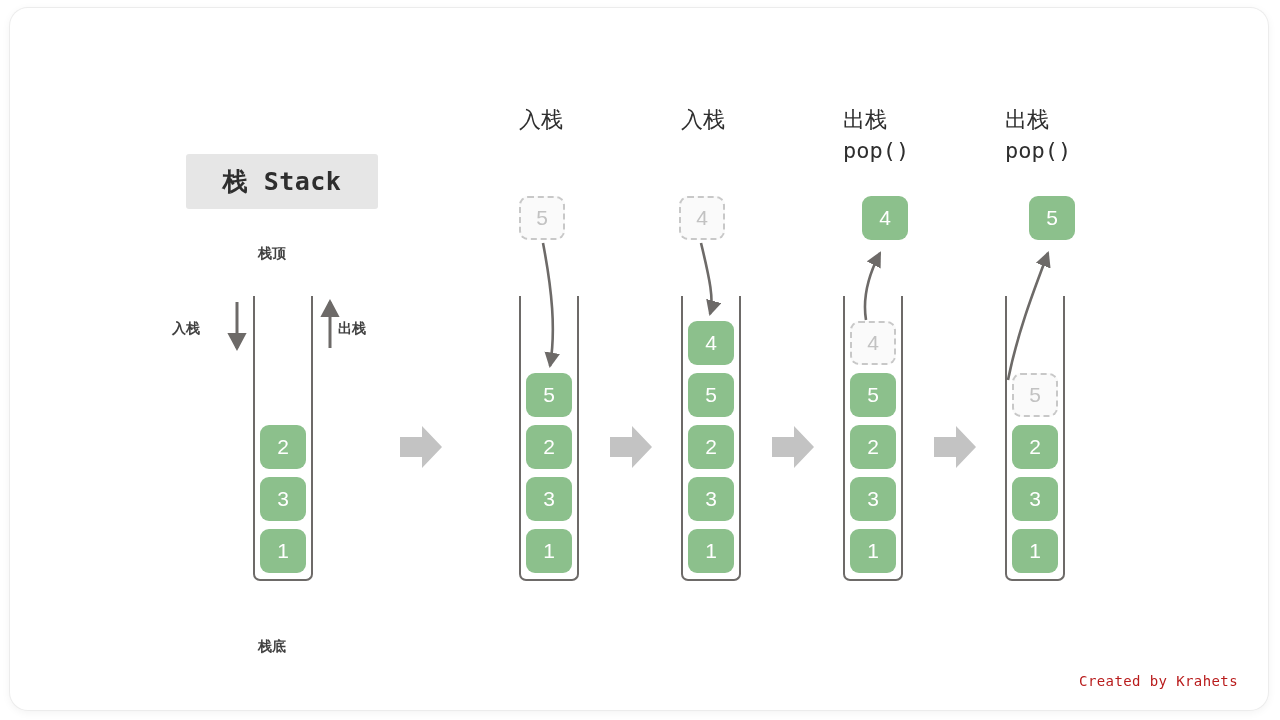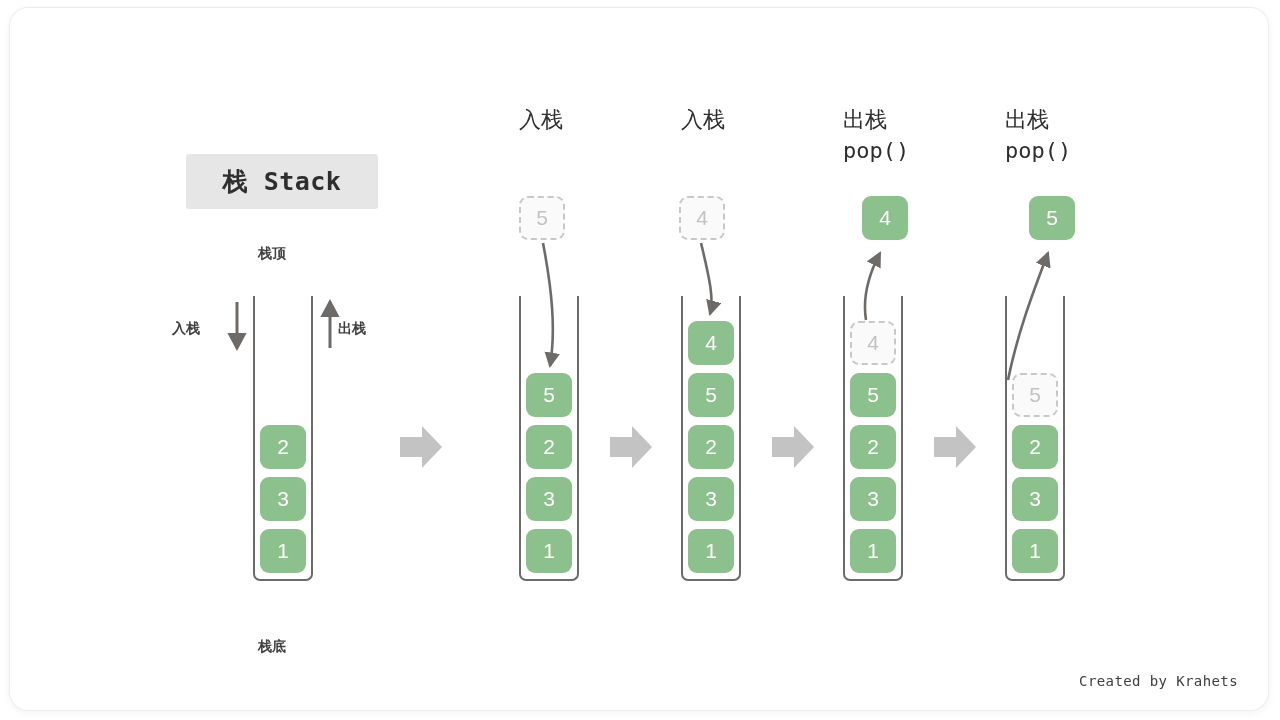--- a/index.html
+++ b/index.html
@@ -147,21 +147,21 @@
     background: #fafafa;
     border: 2px dashed #c8c8c8;
     color: #c2c2c2;
   }
 
   .credit {
     position: absolute;
     right: 42px;
     bottom: 31px;
     font-size: 14px;
-    color: #404040;
+    color: #b91c1c;
     font-family: "DejaVu Sans Mono", "Liberation Mono", monospace;
     letter-spacing: 0.4px;
   }
 </style>
 </head>
 <body>
 
 <div id="canvas">
   <div class="card"></div>
 

